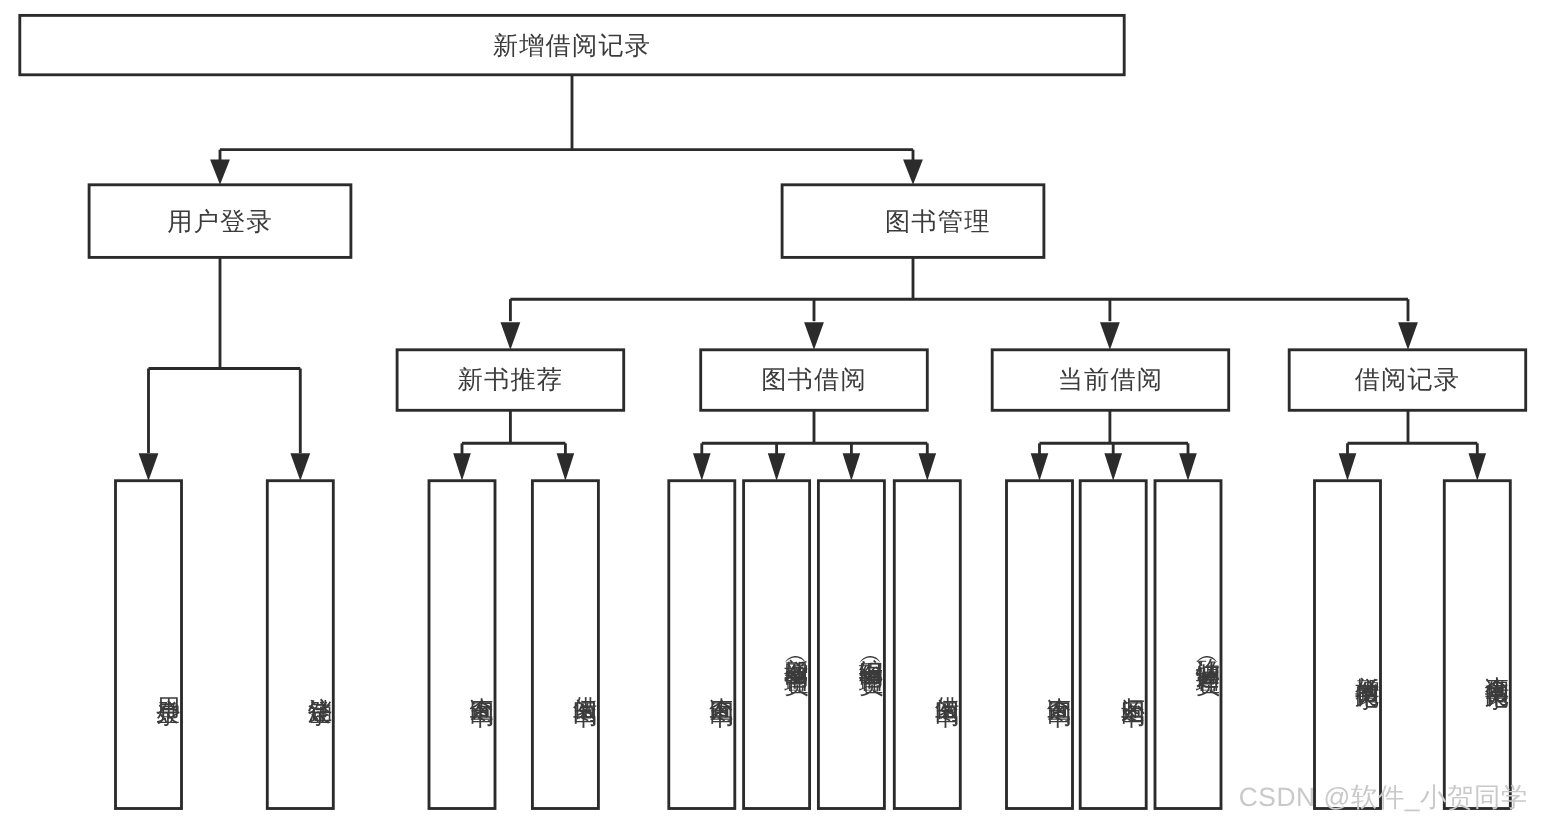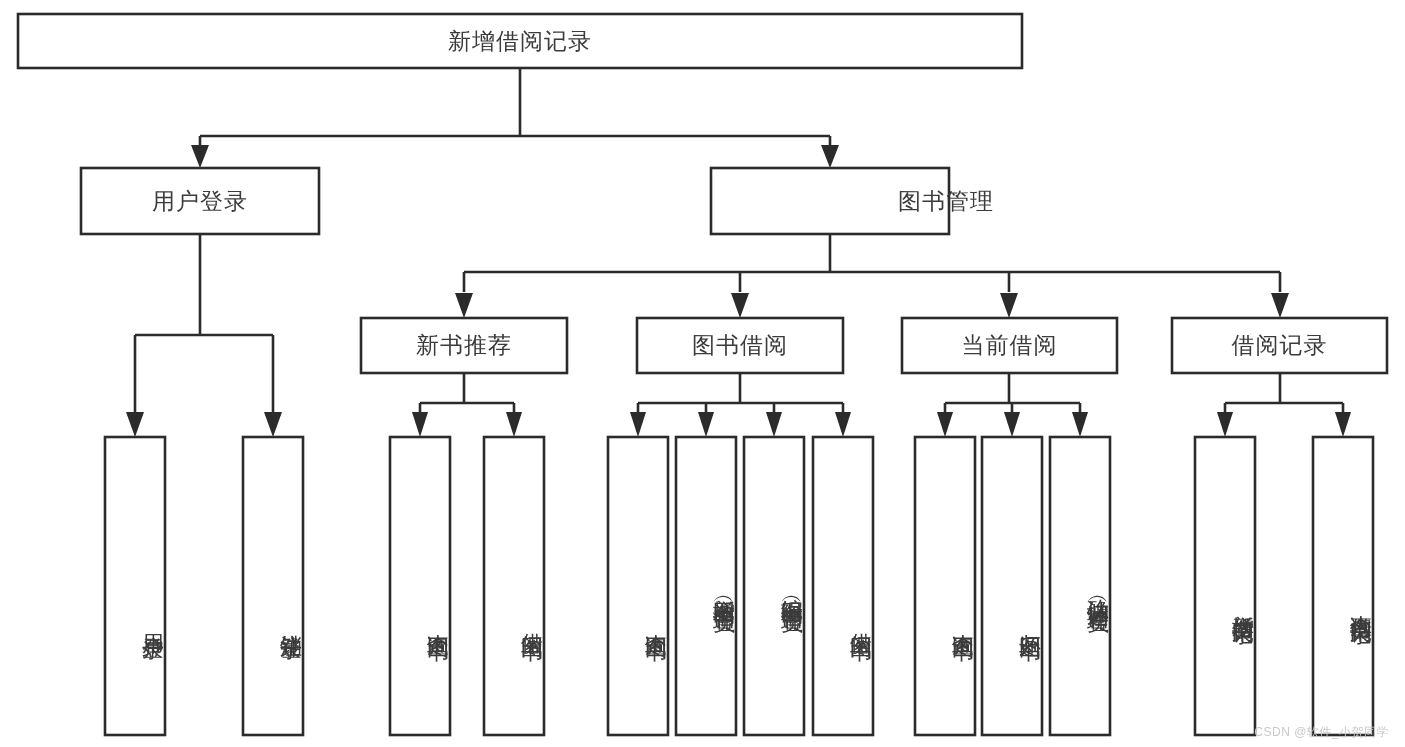--- a/index.html
+++ b/index.html
@@ -66,21 +66,21 @@
     color: #3b3b3b;
     letter-spacing: 1px;
     white-space: nowrap;
     pointer-events: none;
   }
   #watermark {
     position: absolute;
     right: 16px;
     bottom: 6px;
     font-family: "Liberation Sans", "DejaVu Sans", sans-serif;
-    font-size: 12px;
+    font-size: 24px;
     color: #c9c9c9;
     letter-spacing: 0.5px;
     white-space: nowrap;
   }
 </style>
 </head>
 <body>
 
 <div id="diagram-root">
 
@@ -179,21 +179,21 @@
     </g>
   </svg>
 
   <div class="hlabel-wrap" style="left:18px; top:14px; width:1004px; height:54px;">
     <span>新增借阅记录</span>
   </div>
 
   <div class="hlabel-wrap" style="left:81px; top:168px; width:238px; height:66px;">
     <span>用户登录</span>
   </div>
-  <div class="hlabel-wrap" style="left:711px; top:168px; width:283px; height:66px;justify-content:flex-end;">
+  <div class="hlabel-wrap" style="left:711px; top:168px; width:283px; height:66px;">
     <span>图书管理</span>
   </div>
 
   <div class="hlabel-wrap" style="left:637px; top:318px; width:206px; height:55px;">
     <span>图书借阅</span>
   </div>
   <div class="hlabel-wrap" style="left:361px; top:318px; width:206px; height:55px;">
     <span>新书推荐</span>
   </div>
   <div class="hlabel-wrap" style="left:1172px; top:318px; width:215px; height:55px;">

